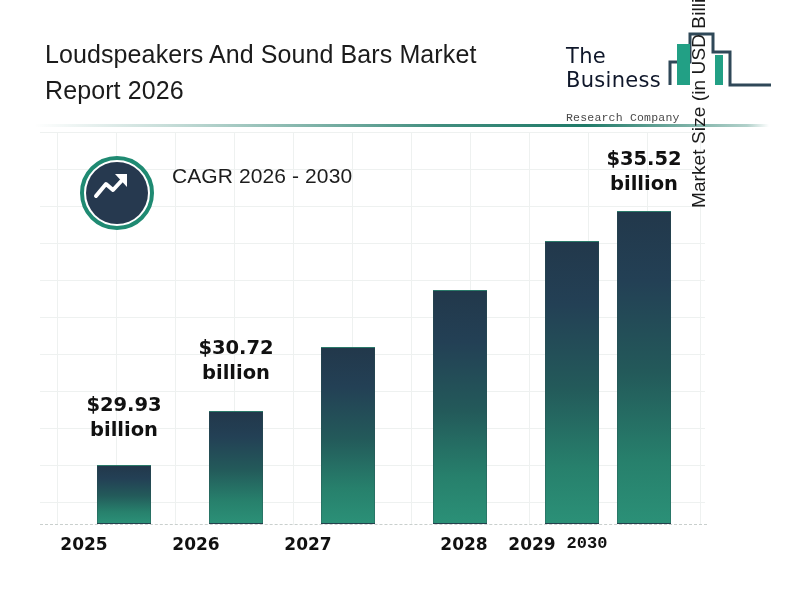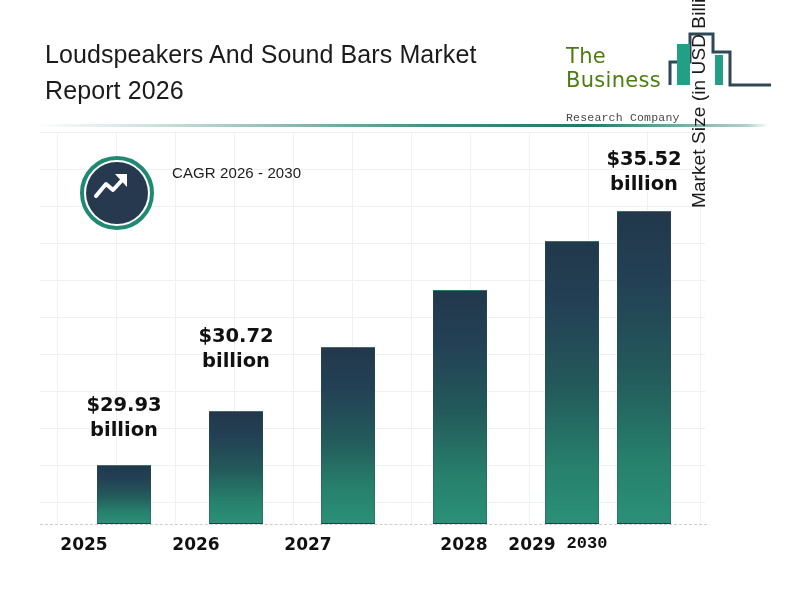--- a/index.html
+++ b/index.html
@@ -14,21 +14,21 @@
 
   
   .header{position:absolute;left:0;top:0;width:800px;height:120px;}
   .title{
     position:absolute;left:45px;top:36px;width:500px;
     font-size:25px;line-height:36px;color:#1b1b1b;font-weight:400;
     letter-spacing:.1px;
   }
   .logo{position:absolute;left:558px;top:28px;width:215px;height:72px;}
   .logo-text{position:absolute;left:8px;top:16px;width:140px;}
-  .logo-line1{font-size:21px;color:#4d7c0f;letter-spacing:.3px;font-family:"DejaVu Sans",sans-serif;}
+  .logo-line1{font-size:21px;color:#0f172a;letter-spacing:.3px;font-family:"DejaVu Sans",sans-serif;}
   .logo-line2{font-size:11.5px;color:#4a4a4a;letter-spacing:.2px;margin-top:19px;font-family:Liberation Mono, monospace;}
   .logo-mark{position:absolute;left:110px;top:0px;width:105px;height:62px;}
 
   
   .divider{
     position:absolute;left:34px;top:124px;width:735px;height:3px;
     background:linear-gradient(to right,rgba(32,122,104,0) 0%,rgba(32,122,104,.25) 18%,rgba(32,122,104,.85) 55%,#1f7a68 75%,rgba(32,122,104,.35) 97%,rgba(32,122,104,0) 100%);
   }
 
   
@@ -72,21 +72,21 @@
   .cagr-circle{
     position:absolute;left:0;top:0;width:74px;height:74px;border-radius:50%;
     background:#ffffff;border:4px solid #1f8a72;box-sizing:border-box;
   }
   .cagr-inner{
     position:absolute;left:6px;top:6px;width:62px;height:62px;border-radius:50%;
     background:#26394f;
   }
   .cagr-ico{position:absolute;left:12px;top:14px;}
   .cagr-txt{position:absolute;left:92px;top:8px;}
-  .cagr-period{font-size:15px;color:#1d1d1d;white-space:nowrap;letter-spacing:.1px;}
+  .cagr-period{font-size:21px;color:#1d1d1d;white-space:nowrap;letter-spacing:.1px;}
   .cagr-value{font-size:23px;font-weight:bold;color:#111;margin-top:9px;font-family:"DejaVu Sans",sans-serif;}
 </style>
 </head>
 <body>
 
 <div id="root">
 
   <div class="header">
     <div class="title">Loudspeakers And Sound Bars Market Report 2026</div>
 
@@ -143,21 +143,21 @@
     <div class="bar" style="left:577px;width:54px;height:313px;"></div>
   </div>
 
   <div class="baseline"></div>
 
   <div class="bar-label" style="left:54px;top:392px;width:140px;">
     <div>$29.93</div>
     <div>billion</div>
   </div>
 
-  <div class="bar-label" style="left:166px;top:323px;width:140px;">
+  <div class="bar-label" style="left:166px;top:335px;width:140px;">
     <div>$30.72</div>
     <div>billion</div>
   </div>
 
   <div class="bar-label" style="left:574px;top:146px;width:140px;">
     <div>$35.52</div>
     <div>billion</div>
   </div>
 
   <div class="xtick" style="left:54px;top:534px;width:60px;">2025</div>

